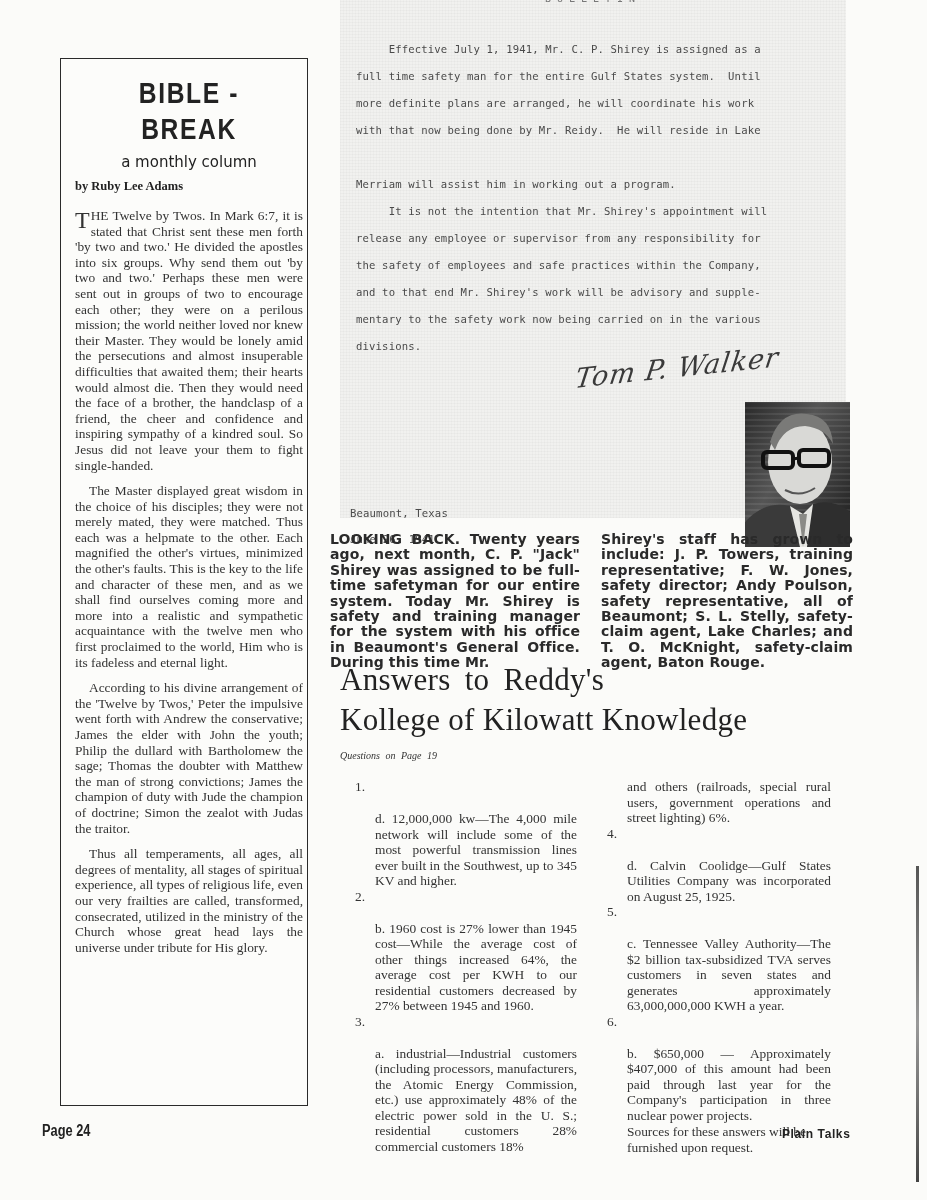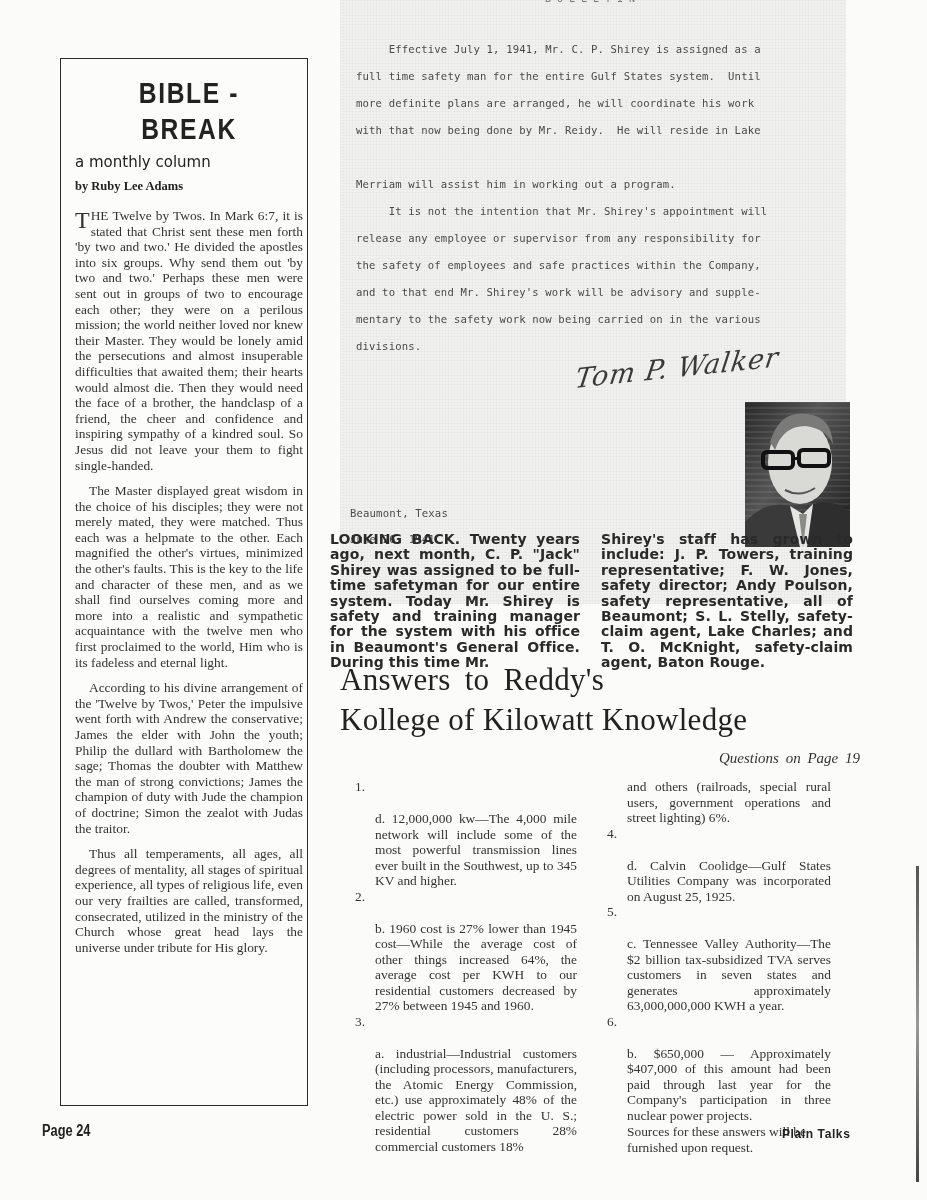--- a/index.html
+++ b/index.html
@@ -29,20 +29,21 @@
       text-align: center;
       transform: scaleX(0.82);
       transform-origin: center;
       color: #222;
       line-height: 36px;
       margin-top: 2px;
     }
     .bible-subtitle {
       font-family: "DejaVu Sans", sans-serif;
       font-size: 15px;
+      text-align: center;
       margin-top: 6px;
       color: #222;
     }
     .bible-byline {
       font-family: "Liberation Serif", serif;
       font-weight: bold;
       font-size: 12.5px;
       text-align: left;
       margin-top: 8px;
       margin-bottom: 14px;
@@ -63,21 +64,21 @@
       line-height: 20px;
       margin-right: 1px;
       margin-top: 2px;
       color: #333;
     }
 
     
     .letter {
       position: absolute;
       left: 340px; top: 0;
-      width: 506px; height: 604px;
+      width: 506px; height: 518px;
       background:
         repeating-linear-gradient(0deg, rgba(0,0,0,0.025) 0 1px, transparent 1px 3px),
         repeating-linear-gradient(90deg, rgba(0,0,0,0.02) 0 1px, transparent 1px 3px),
         #f1f1ef;
       font-family: "DejaVu Sans Mono", monospace;
       color: #4a4a4a;
       font-size: 10.6px;
       padding-left: 25px;
     }
     .letter-heading {
@@ -141,24 +142,24 @@
       font-size: 31px;
       line-height: 40px;
       color: #222;
       letter-spacing: 0.3px;
     }
     .answers-title .line1 { word-spacing: 6px; }
     .answers-sub {
       position: absolute;
       left: 340px; top: 750px;
       width: 520px;
-      text-align: right;
+      text-align: left;
       font-family: "Liberation Serif", serif;
       font-style: italic;
-      font-size: 15px;
+      font-size: 10px;
       color: #333;
       word-spacing: 3px;
     }
 
     
     .answers-col {
       position: absolute;
       top: 779px;
       width: 222px;
       font-family: "Liberation Serif", serif;

